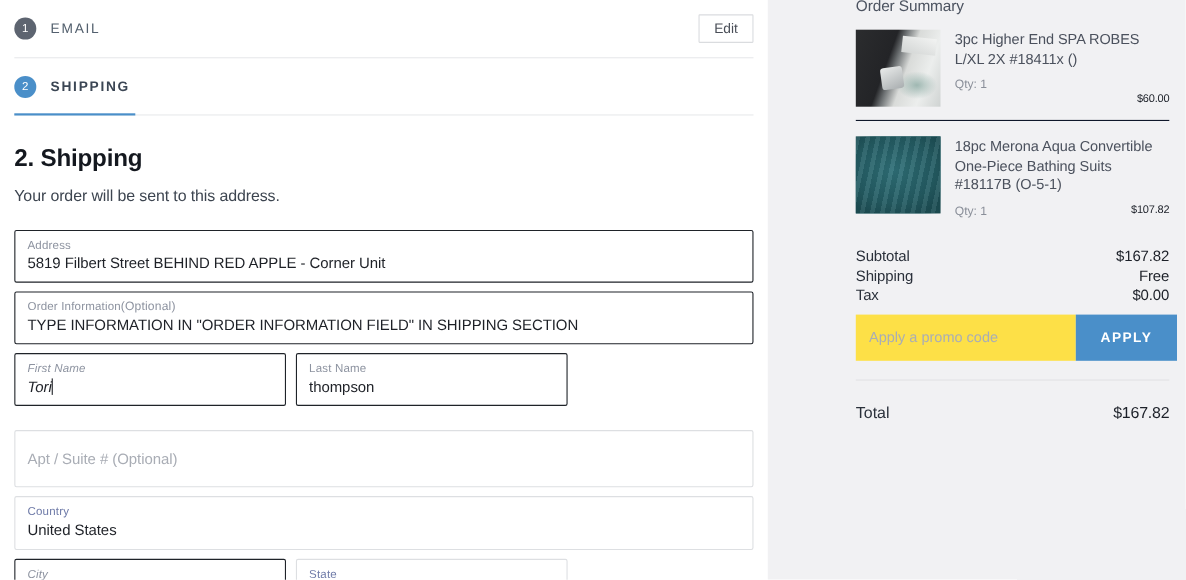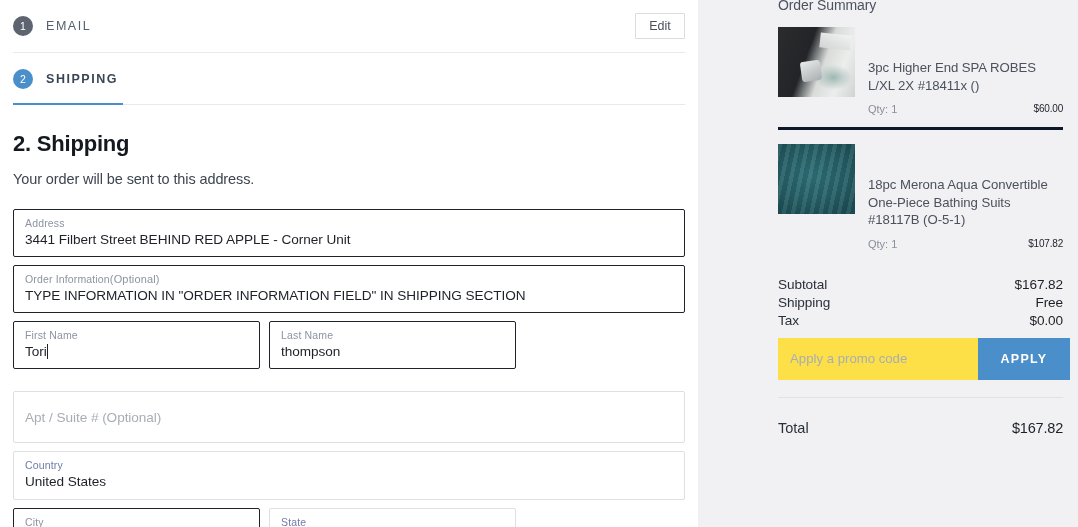--- a/index.html
+++ b/index.html
@@ -78,21 +78,21 @@
     position: relative; width: 100%;
     height: 48px;
     border: 1px solid #dddfe2;
     background: #fff;
     border-radius: 2px;
     padding: 6px 11px 0 11px;
     margin-bottom: 8px;
     overflow: hidden;
   }
   .field.filled { border-color: #1f2329; }
-  .field.focused { border-color: #1f2329; }
+  .field.focused { border-color: #1f2329; font-style: italic; }
   .field .f-label {
     display: block;
     font-size: 10.5px;
     color: #8d93a0;
     letter-spacing: 0.15px;
     line-height: 14px;
   }
   .field .f-label .opt { color: #8d93a0; font-size: 11px; }
   .field.statelbl .f-label { color: #6f7ba8; }
   .field .f-value {
@@ -132,21 +132,21 @@
   .summary-title {
     font-size: 14px; color: #4c5360;
     padding-top: 0; margin-top: -3px;
     letter-spacing: -0.1px;
   }
   .prod {
     display: flex;
     padding: 14px 0 12px 0;
     position: relative;
   }
-  .prod + .prod { border-top: 3px solid #0f172a; }
+  .prod + .prod { border-top: 1px solid #0f172a; }
   .prod-thumb {
     width: 77px; height: 70px; flex: 0 0 auto;
     margin-right: 13px;
     background: #cfd2d4;
     position: relative; overflow: hidden;
   }
   .thumb-robes {
     background:
       radial-gradient(ellipse 40% 30% at 72% 72%, #9fb8b2 0%, rgba(159,184,178,0) 60%),
       linear-gradient(110deg, #2b2c2e 0%, #232427 38%, #6e7274 46%, #d9dbd9 58%, #eceeed 78%, #cfd3d2 100%);
@@ -165,21 +165,21 @@
   }
   .thumb-suit {
     background:
       radial-gradient(ellipse 70% 60% at 45% 45%, #2f7078 0%, #245c63 70%, #1d4f55 100%),
       linear-gradient(120deg, #d8d8d6 0%, #276067 14%, #2b6b72 86%, #cfcfcd 100%);
   }
   .thumb-suit::before {
     content: ""; position: absolute; inset: 0;
     background: repeating-linear-gradient(102deg, rgba(255,255,255,0.07) 0 4px, rgba(0,0,0,0.07) 4px 9px);
   }
-  .prod-info { flex: 1 1 auto; min-width: 0; margin-top: 32px; }
+  .prod-info { flex: 1 1 auto; min-width: 0; }
   .prod-name {
     font-size: 13.2px; color: #4b515d; line-height: 17.5px;
     letter-spacing: -0.05px;
   }
   .prod-qty {
     font-size: 11px; color: #8a8f99; margin-top: 9px;
   }
   .prod-price {
     position: absolute; right: 0; bottom: 13px;
     font-size: 10px; color: #1c2028; letter-spacing: -0.2px;
@@ -240,21 +240,21 @@
       <span class="tab-underline-active"></span>
     </div>
 
     <h1 class="section-title">2. Shipping</h1>
     <p class="section-sub">Your order will be sent to this address.</p>
 
     <div class="form">
 
       <div class="field filled">
         <span class="f-label">Address</span>
-        <span class="f-value">3441 Filbert Street BEHIND RED APPLE - Corner Unit</span>
+        <span class="f-value">5819 Filbert Street BEHIND RED APPLE - Corner Unit</span>
       </div>
 
       <div class="field filled">
         <span class="f-label"><span>Order Information</span><span class="opt">(Optional)</span></span>
         <span class="f-value">TYPE INFORMATION IN "ORDER INFORMATION FIELD" IN SHIPPING SECTION</span>
       </div>
 
       <div class="row2">
         <div class="field focused">
           <span class="f-label">First Name</span>

